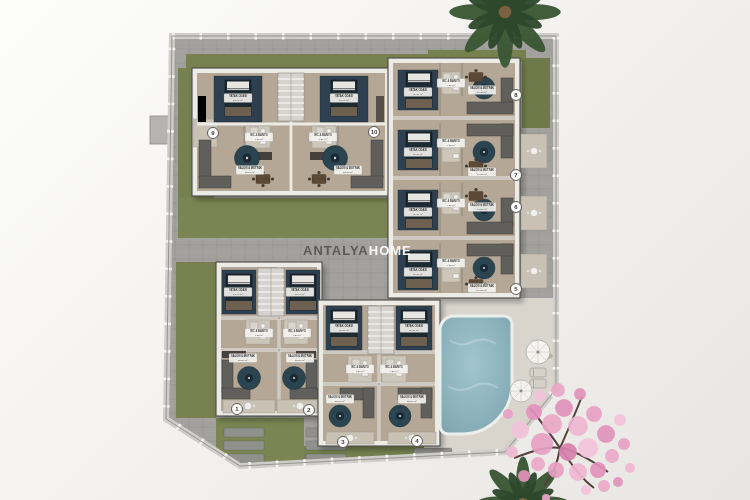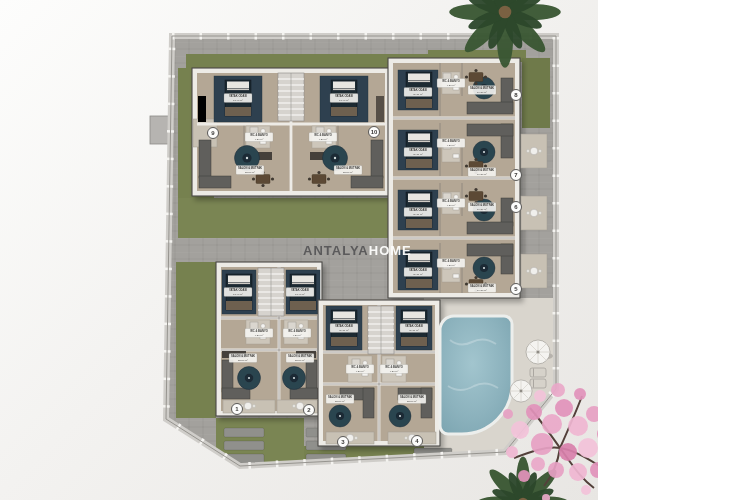--- a/index.html
+++ b/index.html
@@ -1,16 +1,16 @@
 <!DOCTYPE html>
 <html><head>
 <meta charset="utf-8">
 <style>
   html,body{margin:0;padding:0;background:#fff;}
-  .stage{position:relative;width:598px;height:500px;overflow:hidden;
+  .stage{position:relative;width:750px;height:500px;overflow:hidden;
          background:linear-gradient(135deg,#fdfdfc 0%,#f3f2f0 45%,#e8e6e3 100%);
          font-family:"Liberation Sans",sans-serif;}
   svg{position:absolute;left:0;top:0;}
   svg text{font-family:"Liberation Sans",sans-serif;}
   .wall{fill:#edebe6;stroke:#4a4846;stroke-width:1.1;}
   .floor{fill:#b4a795;}
   .rug{fill:#2e4150;stroke:#22313c;stroke-width:.4;}
   .terr{fill:#c8c1b4;stroke:#a19c93;stroke-width:.5;}
   .bathf{fill:#cdc6ba;stroke:#a19c93;stroke-width:.4;}
   .kit{fill:#45413b;}

